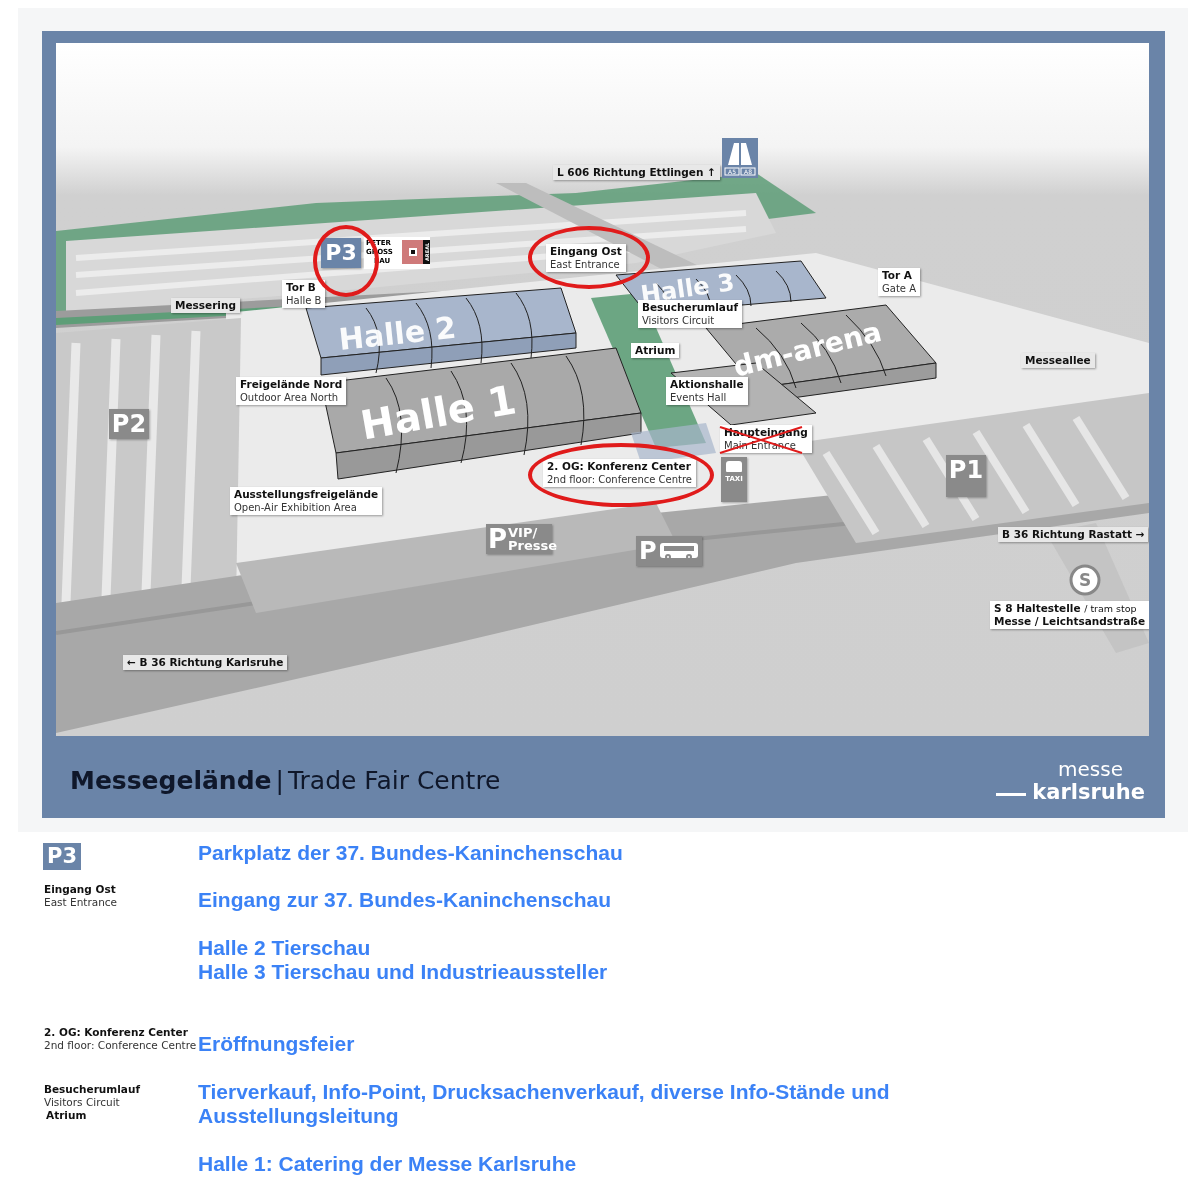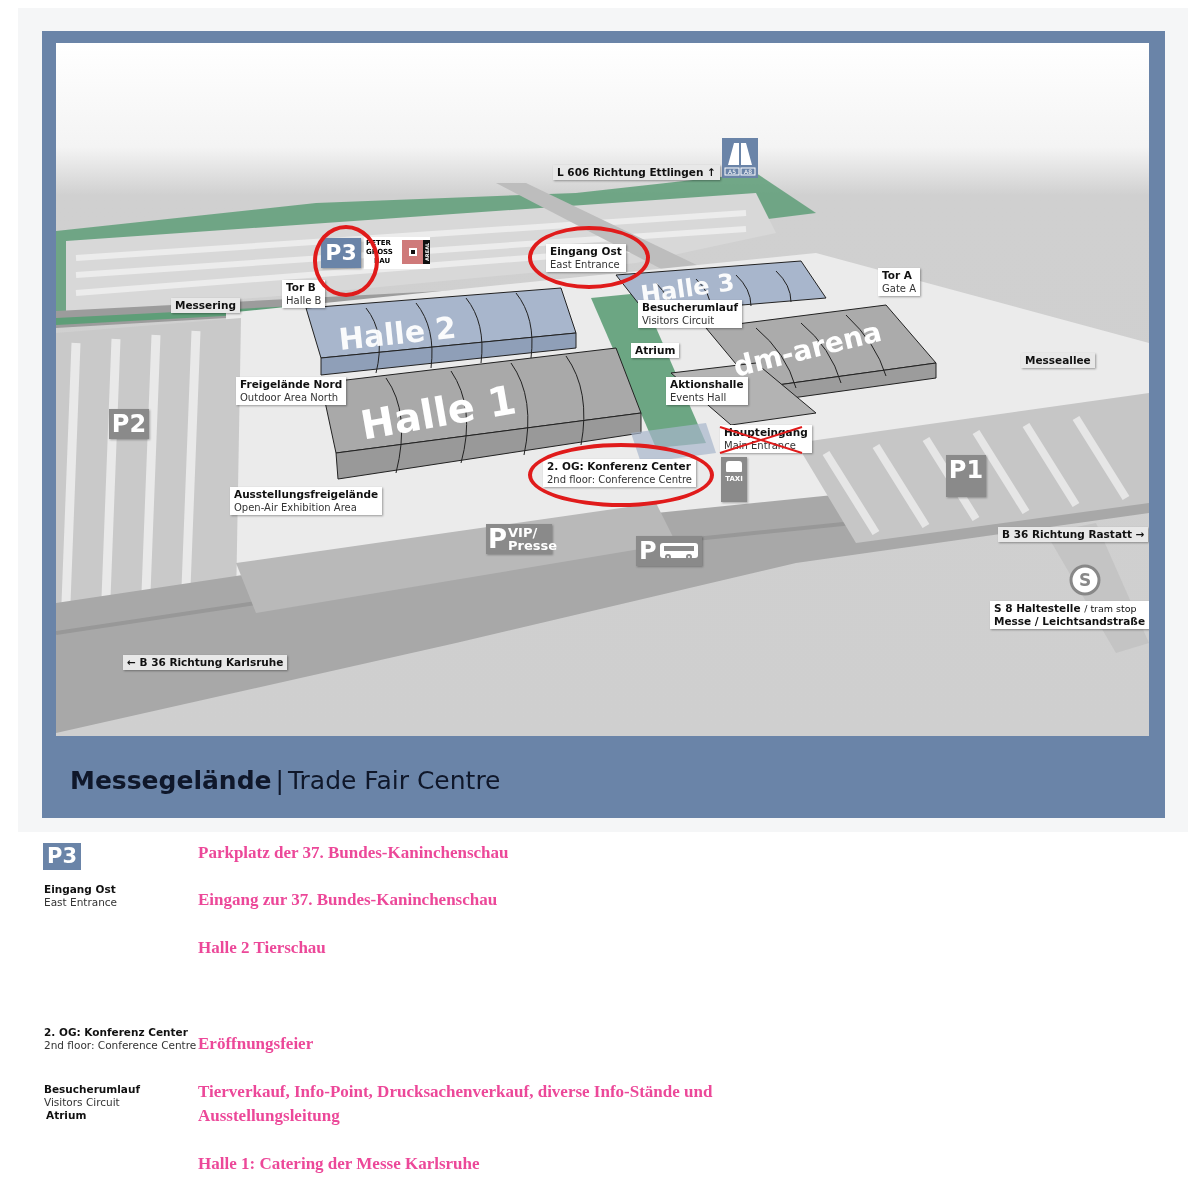--- a/index.html
+++ b/index.html
@@ -30,21 +30,21 @@
     #footer-title .t { font-weight: normal; }
     #brand { position: absolute; right: 20px; top: 727px; color: #fff; text-align: right; font-family: "DejaVu Sans", sans-serif; }
     #brand .l1 { font-size: 20px; line-height: 22px; padding-right: 22px; }
     #brand .l2 { font-size: 21px; font-weight: bold; line-height: 24px; }
     #brand .dash { display: inline-block; width: 30px; height: 3px; background: #fff; vertical-align: 3px; margin-right: 6px; }
 
     #legend { position: absolute; left: 0; top: 836px; width: 1200px; height: 364px; }
     .leg-key { position: absolute; left: 44px; font-family: "DejaVu Sans", sans-serif; line-height: 13px; }
     .leg-key .de { display: block; font-weight: bold; font-size: 10.5px; color: #111; }
     .leg-key .en { display: block; font-size: 10.5px; color: #333; }
-    .leg-text { position: absolute; left: 198px; font-family: Liberation Serif, serif; font-weight: bold; font-size: 17px; color: #ec4899; line-height: 24px; }
+    .leg-text { position: absolute; left: 198px; font-family: Liberation Sans, sans-serif; font-weight: bold; font-size: 21px; color: #3b82f6; line-height: 24px; }
     .p3-key { position: absolute; left: 43px; top: 7px; width: 38px; height: 27px; background: #6a84a8; color: #fff; font-weight: bold; font-size: 21px; text-align: center; line-height: 27px; font-family: "DejaVu Sans", sans-serif; }
   </style>
 </head>
 <body>
 
 <div id="poster">
   <div id="frame">
     <div id="map">
       <svg class="base" width="1093" height="693" viewBox="0 0 1093 693">
 
@@ -223,34 +223,39 @@
       </div>
 
       <div class="redring" style="left:257px; top:182px; width:66px; height:72px;"></div>
       <div class="redring" style="left:472px; top:183px; width:122px; height:63px;"></div>
       <div class="redring" style="left:472px; top:400px; width:186px; height:64px;"></div>
     </div>
 
     <div id="footer-title">
       <span class="b">Messegelände</span><span class="sep">|</span><span class="t">Trade Fair Centre</span>
     </div>
+    <div id="brand">
+      <div class="l1">messe</div>
+      <div class="l2"><span class="dash"></span><span>karlsruhe</span></div>
+    </div>
   </div>
 </div>
 
 <div id="legend">
   <div class="p3-key">P3</div>
   <div class="leg-text" style="top:5px;">Parkplatz der 37. Bundes-Kaninchenschau</div>
 
   <div class="leg-key" style="top:47px;">
     <span class="de">Eingang Ost</span>
       <span class="en">East Entrance</span>
   </div>
   <div class="leg-text" style="top:52px;">Eingang zur 37. Bundes-Kaninchenschau</div>
 
   <div class="leg-text" style="top:100px;">Halle 2 Tierschau</div>
+  <div class="leg-text" style="top:124px;">Halle 3 Tierschau und Industrieaussteller</div>
 
   <div class="leg-key" style="top:190px;">
     <span class="de">2. OG: Konferenz Center</span>
       <span class="en">2nd floor: Conference Centre</span>
   </div>
   <div class="leg-text" style="top:196px;">Eröffnungsfeier</div>
 
   <div class="leg-key" style="top:247px;">
     <span class="de">Besucherumlauf</span>
       <span class="en">Visitors Circuit</span>

